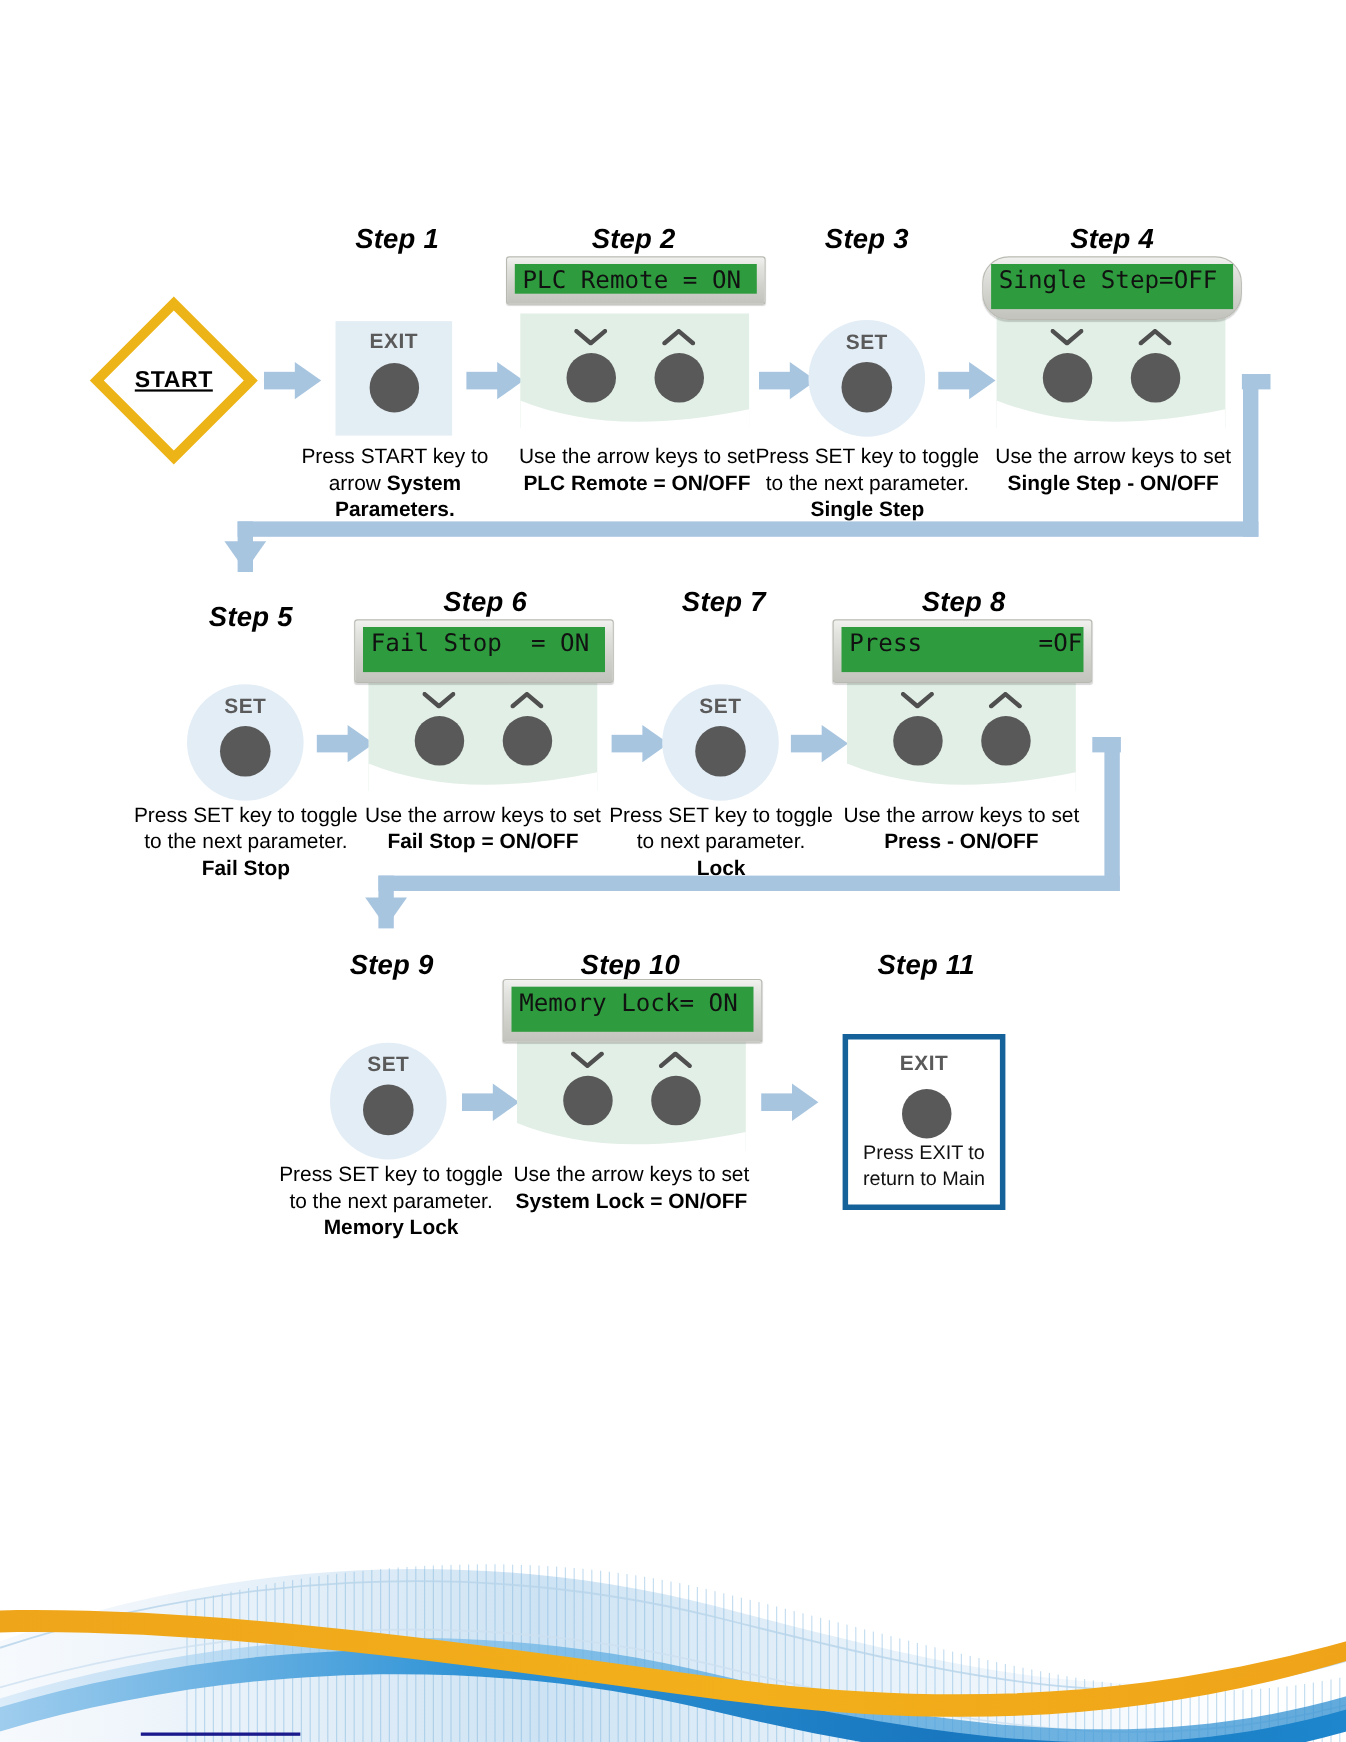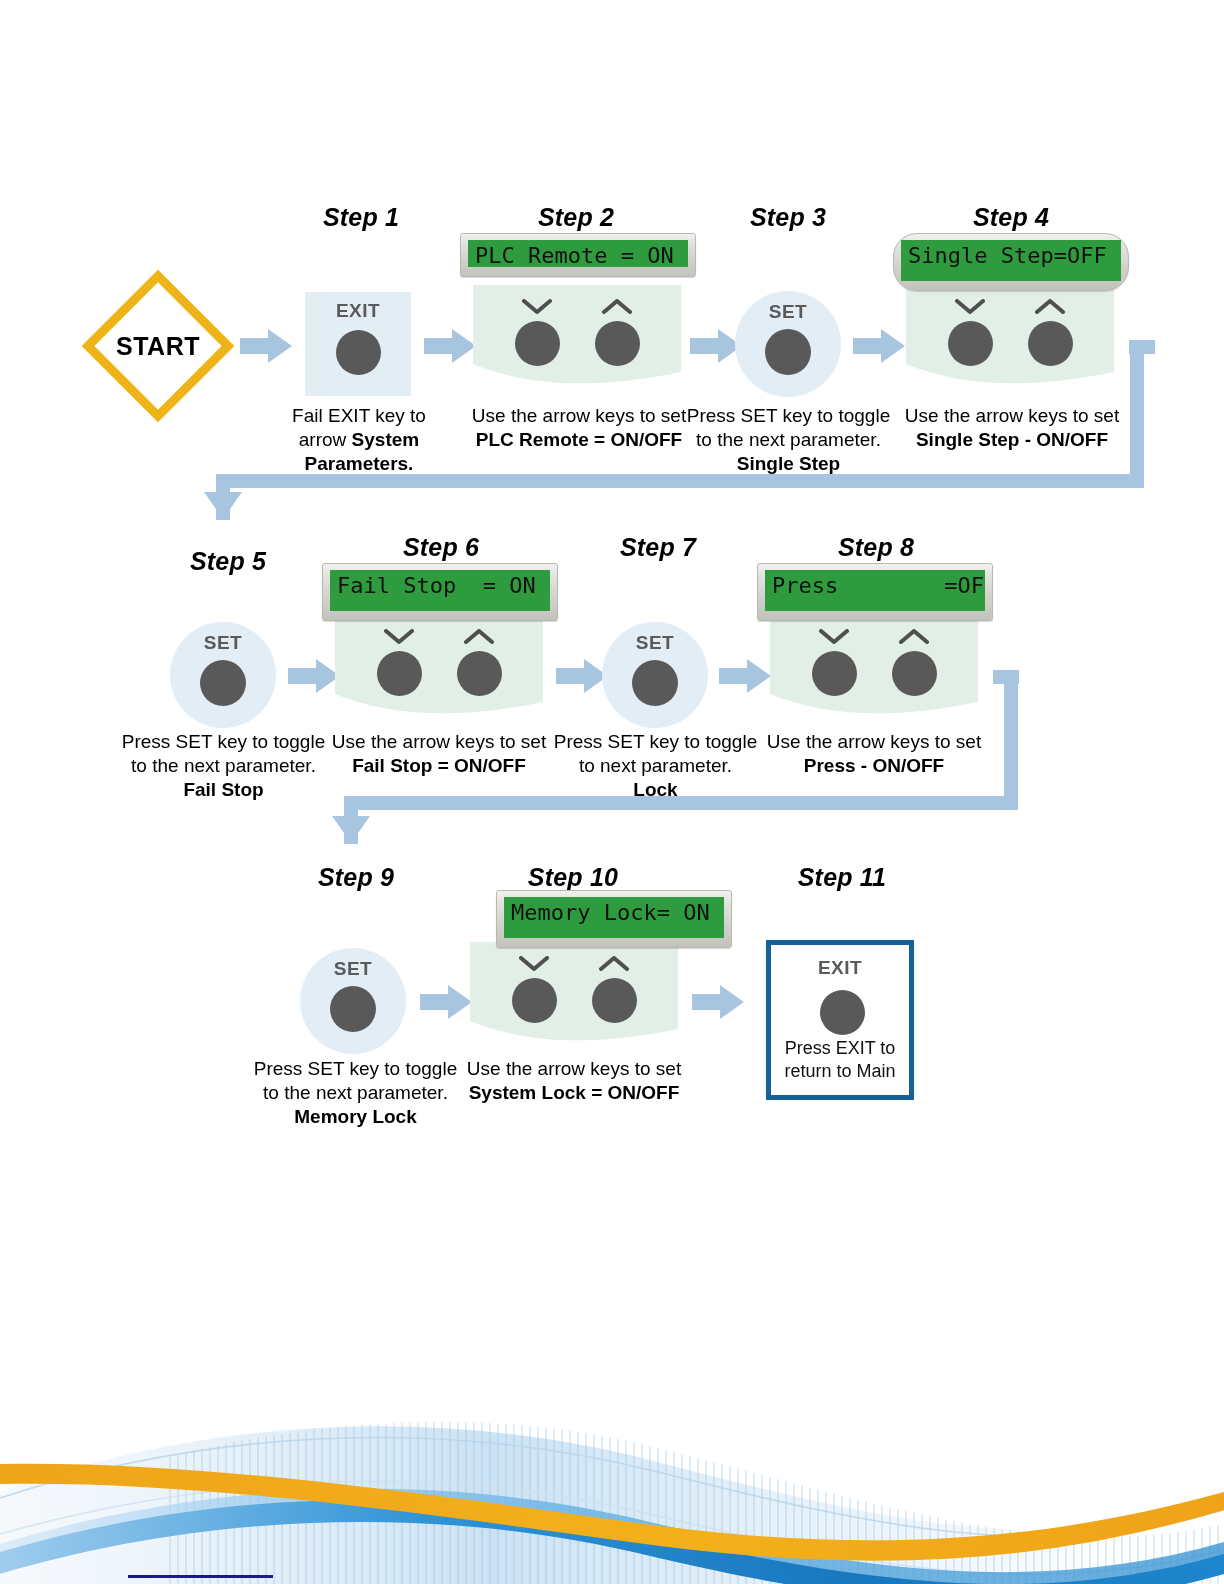--- a/index.html
+++ b/index.html
@@ -44,24 +44,25 @@
     border: 9px solid #EDB417;
     background: #fff;
     transform: rotate(45deg);
     box-sizing: border-box;
   }
   .diamond-text {
     position: absolute;
     left: 0; top: 0;
     width: 160px; height: 160px;
     display: flex; align-items: center; justify-content: center;
-    font-size: 25px;
+    font-size: 21px;
     font-weight: bold;
     color: #000;
     letter-spacing: .5px;
+    text-decoration: underline;
   }
 
   
   .arrow-right {
     width: 52px; height: 34px;
   }
   .arrow-right .shaft {
     position: absolute;
     left: 0; top: 9px;
     width: 32px; height: 16px;
@@ -222,21 +223,21 @@
     <div class="shaft"></div>
       <div class="head"></div>
   </div>
 
   <div class="abs step-label" style="left:275px; top:203px; width:172px;">Step 1</div>
   <div class="abs exit-panel" style="left:305px; top:292px;">
     <div class="panel-key-label">EXIT</div>
     <div class="knob" style="left:31px; top:38px; width:45px; height:45px;"></div>
   </div>
   <div class="caption" style="left:268px; top:404px; width:182px;">
-    <span>Fail EXIT key to</span><br>
+    <span>Press START key to</span><br>
     <span>arrow </span><b>System</b><br>
     <b>Parameters.</b>
   </div>
 
   <div class="abs arrow-right" style="left:424px; top:329px;">
     <div class="shaft"></div>
       <div class="head"></div>
   </div>
 
   <div class="abs step-label" style="left:490px; top:203px; width:172px;">Step 2</div>
@@ -465,21 +466,21 @@
           </svg>
       </div>
       <div class="chev" style="left:129px; top:14px;">
         <svg width="30" height="15" viewBox="0 0 30 15">
             <polyline points="2,13 15,2 28,13" fill="none" stroke="#4f4f4f" stroke-width="4" stroke-linecap="round" stroke-linejoin="round"></polyline>
           </svg>
       </div>
       <div class="knob" style="left:42px; top:36px; width:45px; height:45px;"></div>
       <div class="knob" style="left:122px; top:36px; width:45px; height:45px;"></div>
     </div>
-    <div class="lcd-bezel" style="left:0px; top:0px; width:236px; height:58px;margin-left:39px;">
+    <div class="lcd-bezel" style="left:0px; top:0px; width:236px; height:58px;">
       <div class="lcd-screen">
         <div class="lcd-text">Memory Lock= ON</div>
       </div>
     </div>
   </div>
   <div class="caption" style="left:457px; top:1057px; width:234px;">
     <span>Use the arrow keys to set</span><br>
     <b>System Lock = ON/OFF</b>
   </div>
 

